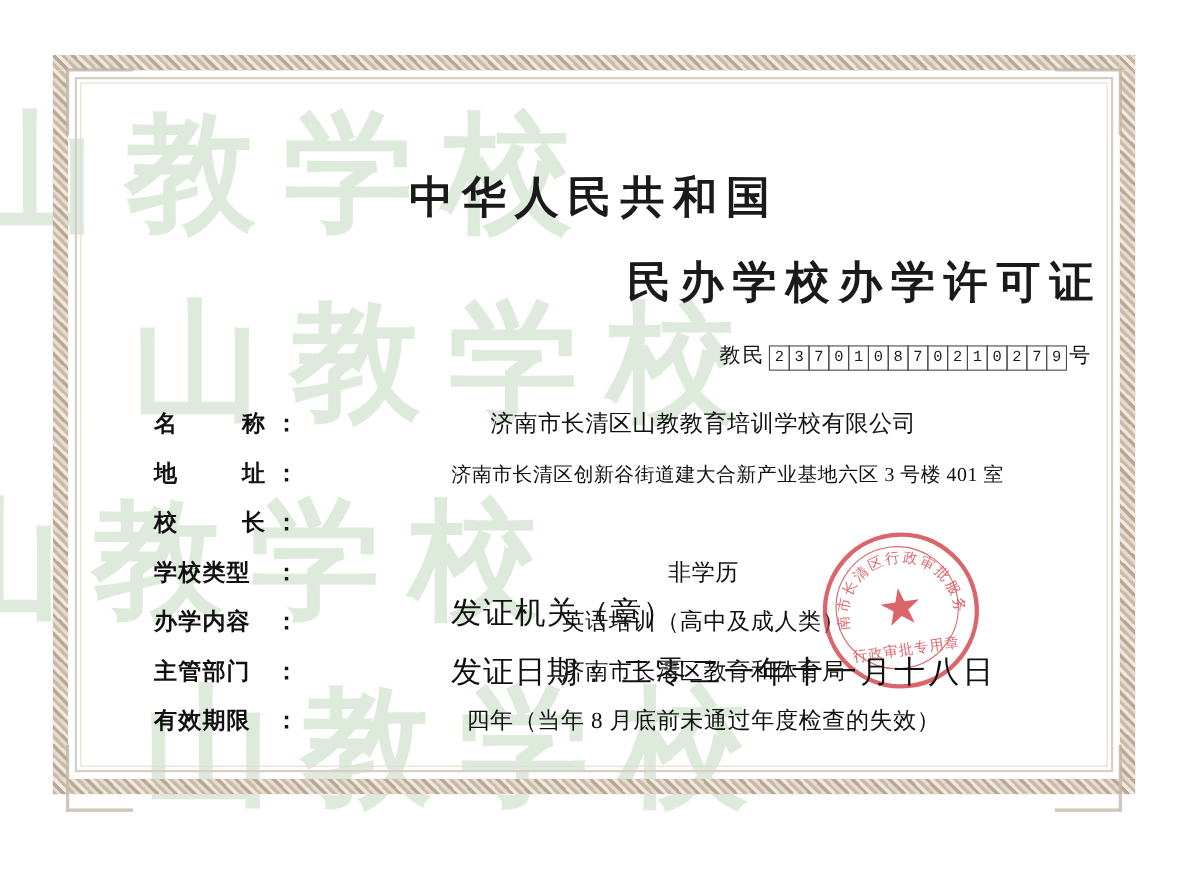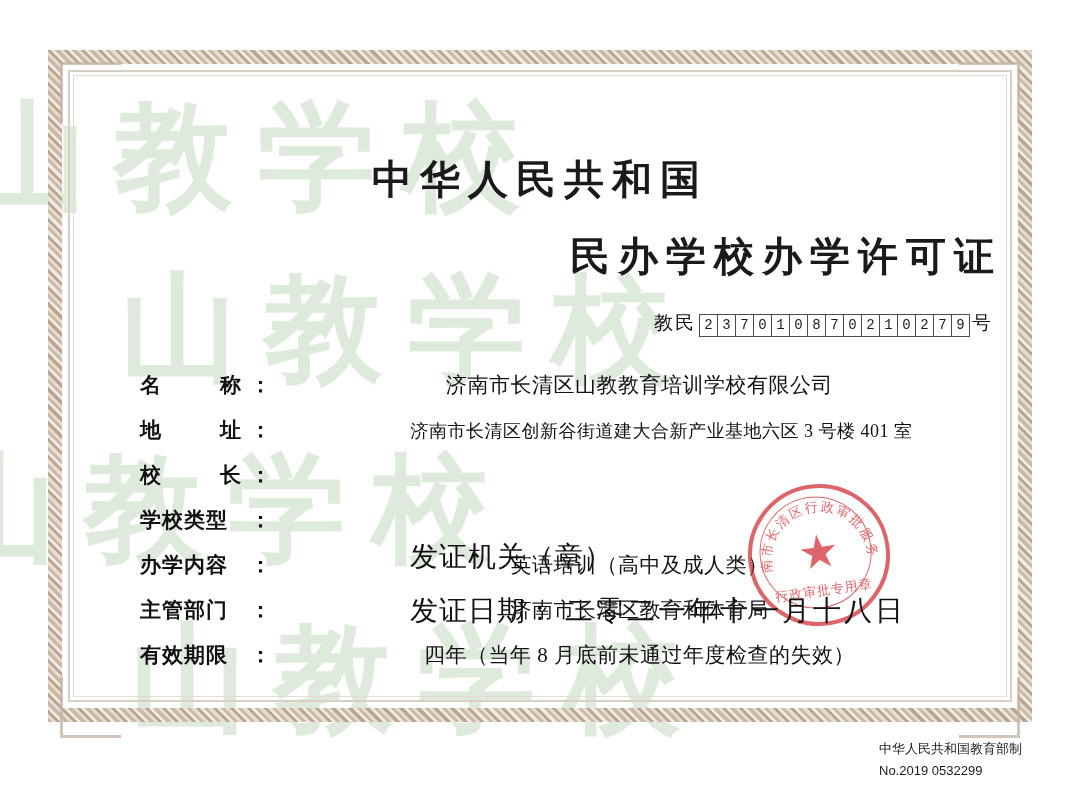--- a/index.html
+++ b/index.html
@@ -314,20 +314,21 @@
         <div class="field-row">
           <div class="field-label spread">
             <span>校</span>
             <span>长</span>
           </div>
           <div class="field-colon">：</div>
         </div>
         <div class="field-row">
           <div class="field-label">学校类型</div>
           <div class="field-colon">：</div>
+          <div class="field-value">非学历</div>
         </div>
         <div class="field-row">
           <div class="field-label">办学内容</div>
           <div class="field-colon">：</div>
           <div class="field-value">英语培训（高中及成人类）</div>
         </div>
         <div class="field-row">
           <div class="field-label">主管部门</div>
           <div class="field-colon">：</div>
           <div class="field-value">济南市长清区教育和体育局</div>
@@ -357,18 +358,14 @@
       <div class="issuer-row">
         <span class="lbl">发证机关（章）</span>
       </div>
       <div class="issuer-row">
         <span class="lbl">发证日期：</span><span class="val">二零二一年十一月十八日</span>
       </div>
     </div>
 
   </div>
 
-  <div class="footer">
-    <div>中华人民共和国教育部制</div>
-    <div>No.2019 0532299</div>
-  </div>
 
 </div>
 
 </body></html>

